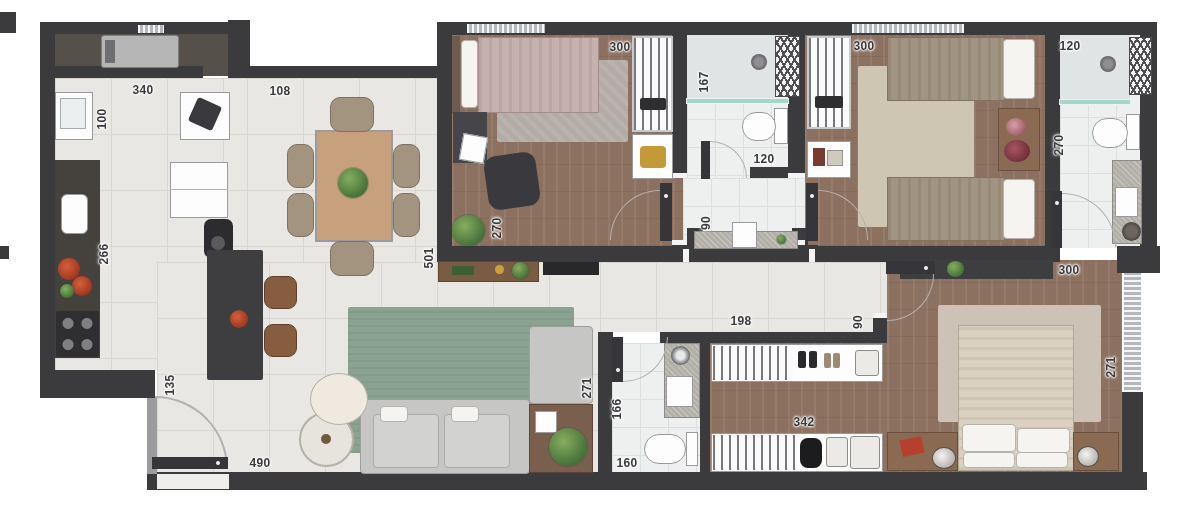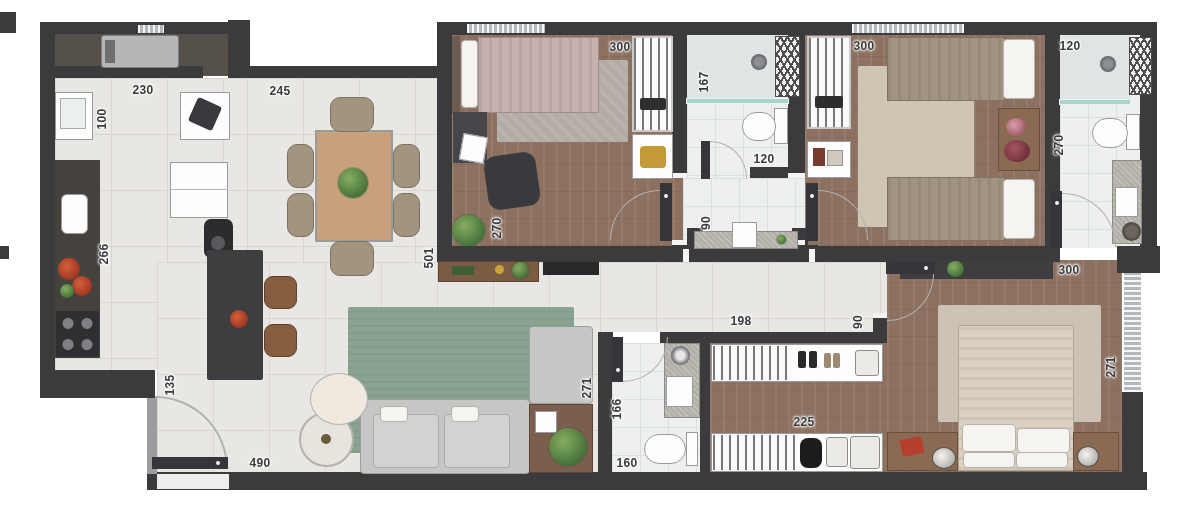--- a/index.html
+++ b/index.html
@@ -267,37 +267,37 @@
   <div class="f clothes" style="left:713px;top:435px;width:85px;height:35px;"></div>
   <div class="f" style="left:800px;top:438px;width:22px;height:30px;background:#1c1c1e;border-radius:8px;"></div>
   <div class="f basket" style="left:826px;top:437px;width:22px;height:30px;"></div>
   <div class="f basket" style="left:850px;top:436px;width:30px;height:33px;"></div>
 
   <div class="f arc" style="left:623px;top:337px;width:45px;height:45px;border-bottom-width:1.5px;border-right-width:1.5px;border-bottom-right-radius:100% 100%;"></div>
   <div class="f leaf" style="left:612px;top:337px;width:11px;height:45px;"></div>
   <div class="handle" style="left:616px;top:368px;"></div>
 
   <div class="f" id="labels" style="left:0;top:0;width:1200px;height:518px;pointer-events:none;">
-      <div class="label" style="left: 143px; top: 90px;">230</div>
+      <div class="label" style="left: 143px; top: 90px;">340</div>
       <div class="label v" style="left: 102px; top: 119px;">100</div>
-      <div class="label" style="left: 280px; top: 91px;">245</div>
+      <div class="label" style="left: 280px; top: 91px;">108</div>
       <div class="label v" style="left: 104px; top: 254px;">266</div>
       <div class="label v" style="left: 170px; top: 385px;">135</div>
       <div class="label" style="left: 260px; top: 463px;">490</div>
       <div class="label v" style="left: 429px; top: 258px;">501</div>
       <div class="label v" style="left: 497px; top: 228px;">270</div>
       <div class="label" style="left: 620px; top: 47px;">300</div>
       <div class="label v" style="left: 704px; top: 82px;">167</div>
       <div class="label" style="left: 764px; top: 159px;">120</div>
       <div class="label v" style="left: 706px; top: 223px;">90</div>
       <div class="label" style="left: 864px; top: 46px;">300</div>
       <div class="label" style="left: 1070px; top: 46px;">120</div>
       <div class="label v" style="left: 1059px; top: 145px;">270</div>
       <div class="label" style="left: 741px; top: 321px;">198</div>
       <div class="label v" style="left: 858px; top: 322px;">90</div>
       <div class="label" style="left: 1069px; top: 270px;">300</div>
       <div class="label v" style="left: 1111px; top: 367px;">271</div>
-      <div class="label" style="left: 804px; top: 422px;">225</div>
+      <div class="label" style="left: 804px; top: 422px;">342</div>
       <div class="label v" style="left: 617px; top: 409px;">166</div>
       <div class="label" style="left: 627px; top: 463px;">160</div>
       <div class="label v" style="left: 587px; top: 388px;">271</div>
     </div>
 </div>
 
 </body></html>

